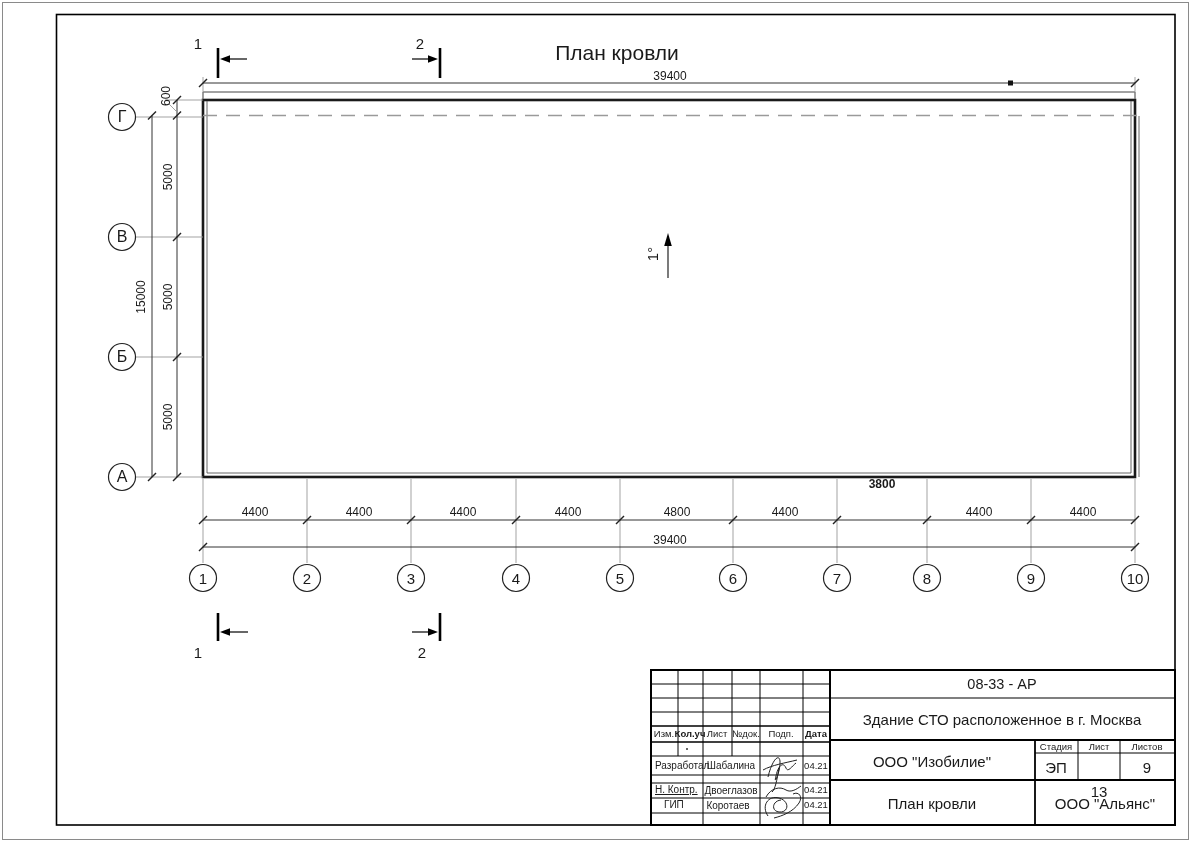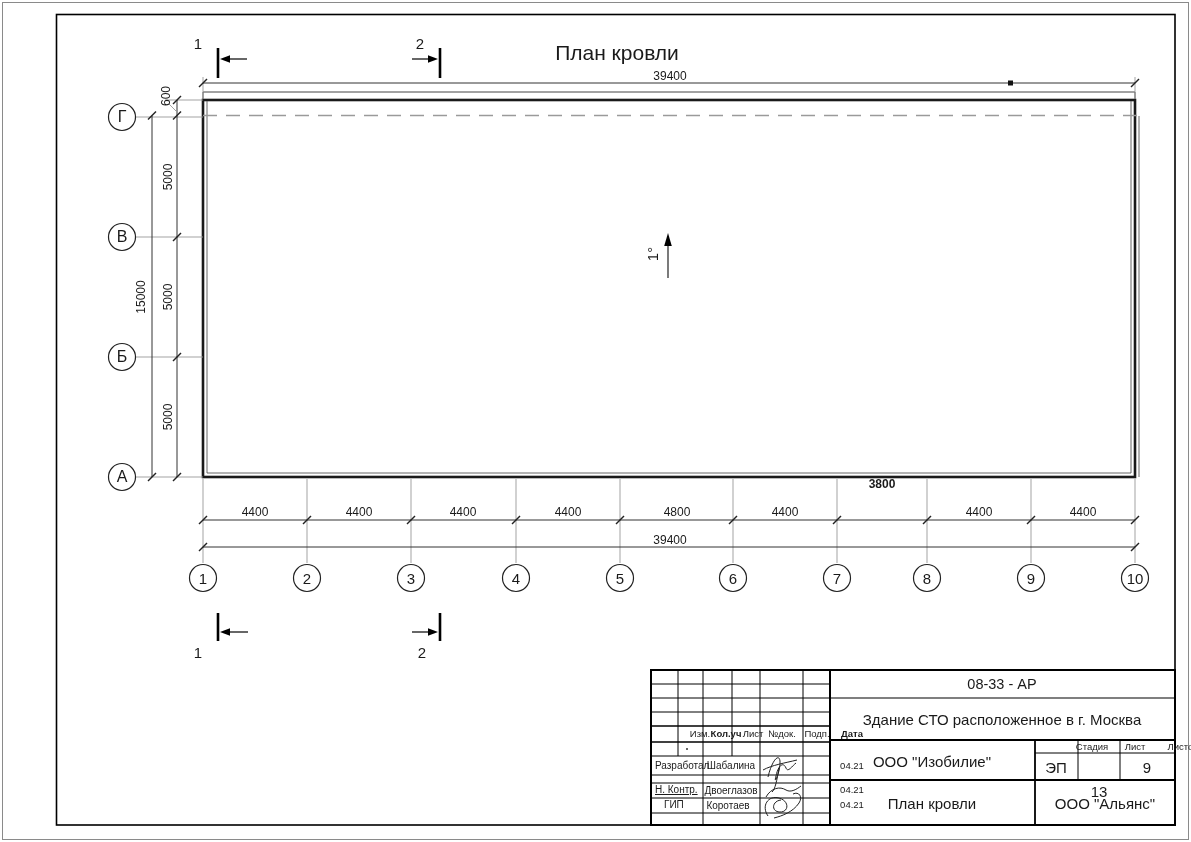--- a/index.html
+++ b/index.html
@@ -4,21 +4,21 @@
 <style>
   html,body{margin:0;padding:0;background:#fff;}
   .sheet{
     position:relative;width:1191px;height:842px;background:#ffffff;
     font-family:"Liberation Sans",sans-serif;color:#1a1a1a;overflow:hidden;
   }
   svg.canvas{position:absolute;left:0;top:0;width:1191px;height:842px;}
   .lbl{position:absolute;transform:translate(-50%,-50%);white-space:nowrap;line-height:1;color:#1a1a1a;}
   .lblL{position:absolute;transform:translateY(-50%);white-space:nowrap;line-height:1;color:#1a1a1a;}
   .rot{transform:translate(-50%,-50%) rotate(-90deg);}
-  .fs9{font-size:9.5px;margin-left:36px;}
+  .fs9{font-size:9.5px;}
   .fs10{font-size:10px;}
   .fs12{font-size:12px;}
   .fs13{font-size:15px;}
   .fs14{font-size:14.5px;}
   .fs15{font-size:15px;}
   .fs16{font-size:16px;}
   .fs21{font-size:21px;}
 </style>
 </head>
 <body>

